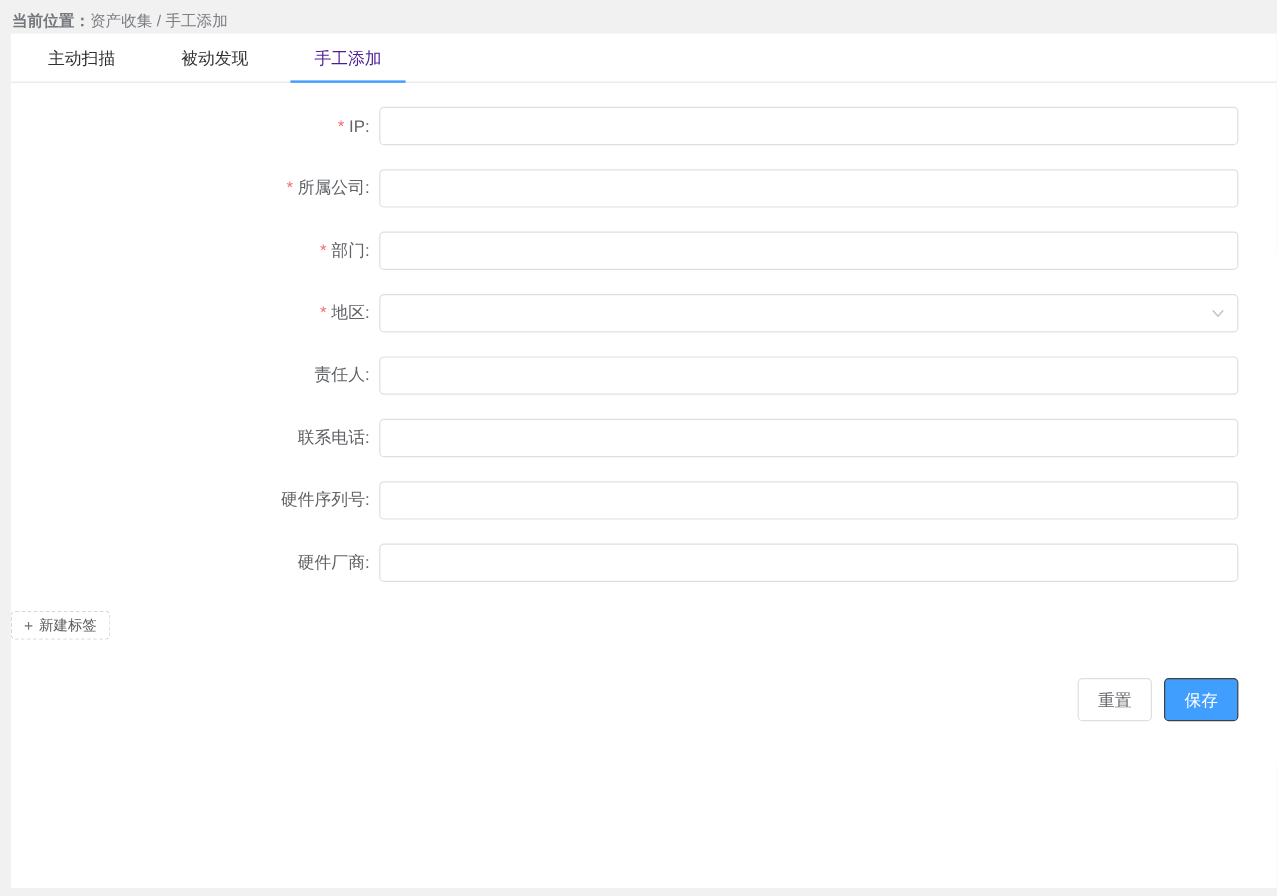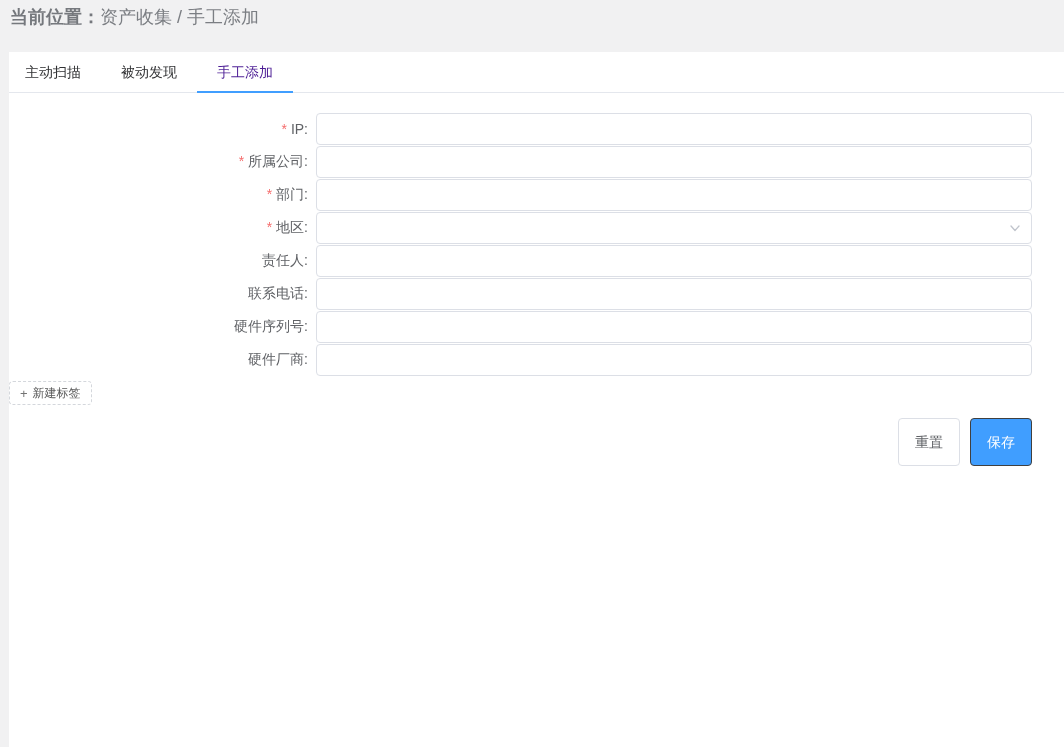--- a/index.html
+++ b/index.html
@@ -4,23 +4,23 @@
 <style>
   * { box-sizing: border-box; margin: 0; padding: 0; }
   html, body {
     width: 1064px; height: 747px;
     font-family: "Liberation Sans", "DejaVu Sans", sans-serif;
     background: #f1f1f2;
     overflow: hidden;
   }
   
   .breadcrumb-bar {
-    height: 52px; line-height: 35px;
+    height: 28px; line-height: 35px;
     padding-left: 10px;
-    font-size: 18px; color: #7b7e83;
+    font-size: 13px; color: #7b7e83;
     background: #f1f1f2;
     white-space: nowrap;
   }
   .breadcrumb-bar .prefix { font-weight: 600; color: #75787d; }
   
   .card {
     margin-left: 9px;
     height: 712px;
     background: #ffffff;
     display: flex;
@@ -33,37 +33,38 @@
     height: 41px;
     border-bottom: 1px solid #e4e7ed;
   }
   .tab {
     position: relative;
     padding: 0 20px;
     line-height: 40px;
     font-size: 14px;
     color: #303133;
     cursor: pointer;
+    margin-left: 15px;
   }
   .tab:first-child { padding-left: 0; }
   .tab.active { color: #4c1d95; }
   .tab.active::after {
     content: "";
     position: absolute;
     left: 0; right: 0; bottom: -1px;
     height: 2px;
     background: #409eff;
   }
   
   .form { padding-top: 28px; flex: 1; }
   .row {
     display: flex;
     align-items: center;
     height: 16px;
-    margin: 0 32px 17px 0;
+    margin: 0 32px 36px 0;
   }
   .label {
     width: 307px;
     padding-right: 8px;
     text-align: right;
     font-size: 14px;
     color: #606266;
     white-space: nowrap;
   }
   .req { color: #f56c6c; margin-right: 4px; font-size: 14px; }
@@ -105,21 +106,21 @@
   }
   .tag-btn .plus { font-size: 13px; color: #737373; }
   
   .footer {
     display: flex;
     justify-content: flex-end;
     gap: 10px;
     padding-right: 32px;
   }
   .btn {
-    height: 48px;
+    height: 36px;
     padding: 0 16px;
     border-radius: 4px;
     font-size: 14px;
     cursor: pointer;
     font-family: inherit;
     line-height: 30px;
   }
   .btn-plain {
     background: #fff;
     border: 1px solid #dcdfe6;

